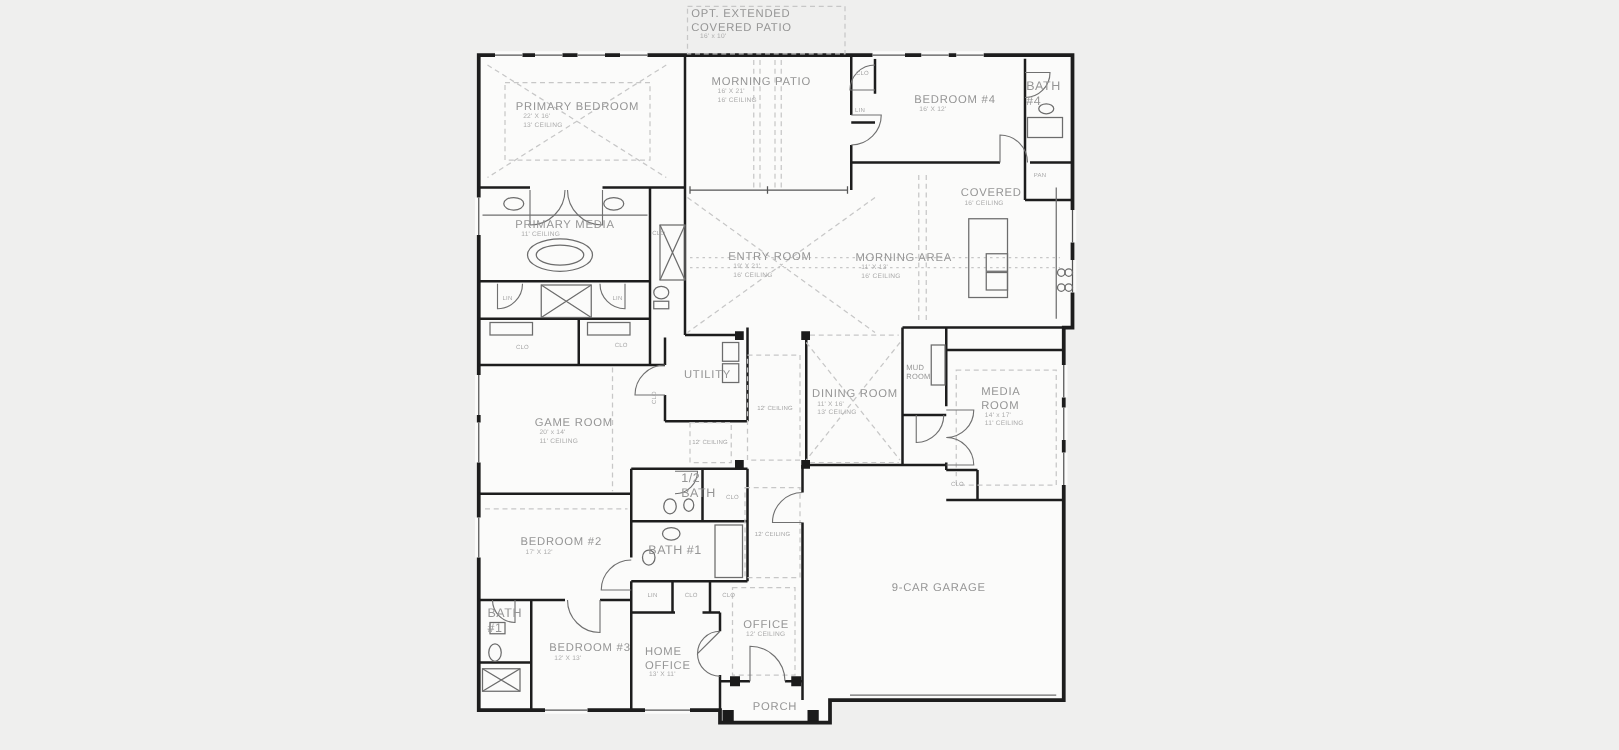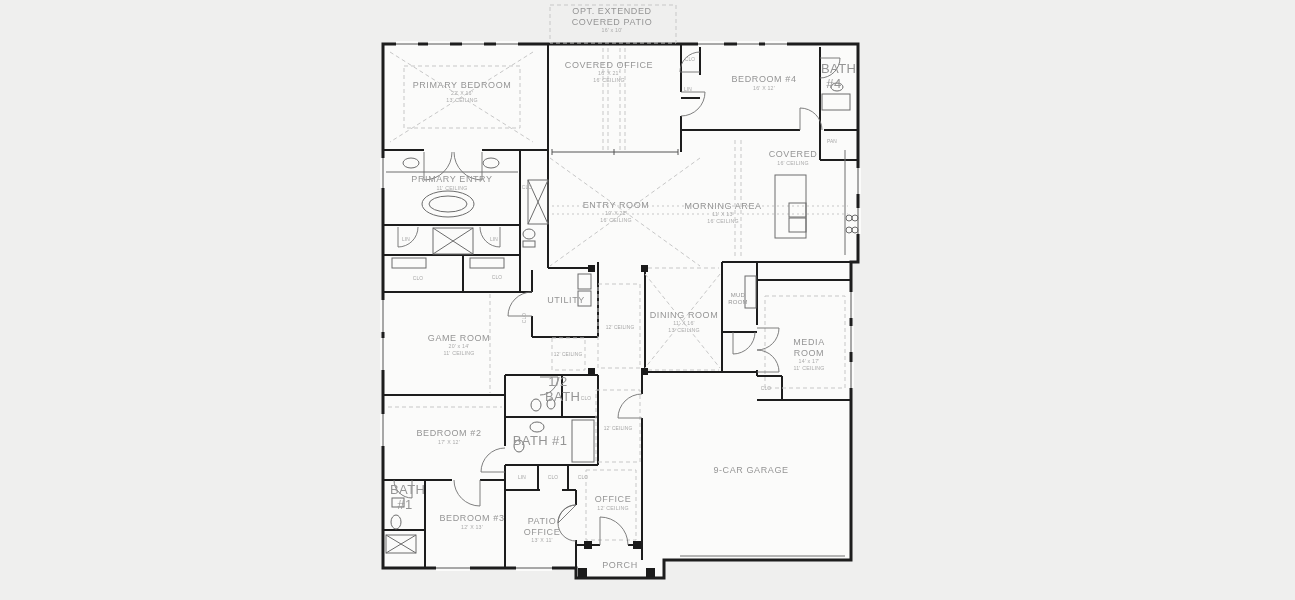--- a/index.html
+++ b/index.html
@@ -1,22 +1,22 @@
 <!DOCTYPE html>
 <html><head>
 <meta charset="utf-8">
 <style>
   html,body{margin:0;padding:0;}
   body{background:#eeeeed;font-family:"Liberation Sans",sans-serif;}
   .stage{position:relative;width:1295px;height:600px;background:#efefee;overflow:hidden;}
   .plan-svg{position:absolute;left:0;top:0;}
-  .rl{position:absolute;transform:translate(-50%,-50%);text-align:center;color:#959595;
+  .rl{position:absolute;transform:translate(-50%,-50%);text-align:left;color:#959595;
       font-size:9px;letter-spacing:.6px;line-height:1.18;white-space:nowrap;}
   .rl.wrap{white-space:normal;}
-  .rl.sm{font-size:13px;letter-spacing:.4px;}
+  .rl.sm{font-size:10px;letter-spacing:.4px;}
   .rl.xs{font-size:6px;letter-spacing:.2px;}
   .rl .rd,.rl .rc{display:block;font-size:6px;letter-spacing:.2px;color:#ababab;
       transform:scale(.88);white-space:nowrap;}
   .sl{position:absolute;transform:translate(-50%,-50%);font-size:6px;color:#a6a6a6;
       letter-spacing:.2px;white-space:nowrap;transform-origin:center;}
   .sl.tiny{font-size:6px;transform:translate(-50%,-50%) scale(.8);}
   .sl.vert{transform:translate(-50%,-50%) rotate(-90deg) scale(.8);}
 </style>
 </head>
 <body>
@@ -175,21 +175,21 @@
       <rect x="578" y="568" width="9" height="9"></rect>
         <rect x="646" y="568" width="9" height="9"></rect>
     </g>
   </svg>
 
   <div class="rl wrap" style="left:612px;top:20px;width:118px">
     <span>OPT. EXTENDED COVERED PATIO</span>
     <span class="rd">16' x 10'</span>
   </div>
   <div class="rl" style="left:609px;top:72px">
-    <span>COVERED OFFICE</span>
+    <span>MORNING PATIO</span>
     <span class="rd">16' X 21'</span>
     <span class="rc">16' CEILING</span>
   </div>
   <div class="rl" style="left:462px;top:92px">
     <span>PRIMARY BEDROOM</span>
     <span class="rd">22' X 16'</span>
     <span class="rc">13' CEILING</span>
   </div>
   <div class="rl" style="left:764px;top:83px">
     <span>BEDROOM #4</span>
@@ -206,35 +206,35 @@
     <span>ENTRY ROOM</span>
     <span class="rd">19' X 21'</span>
     <span class="rc">16' CEILING</span>
   </div>
   <div class="rl" style="left:723px;top:213px">
     <span>MORNING AREA</span>
     <span class="rd">11' X 13'</span>
     <span class="rc">16' CEILING</span>
   </div>
   <div class="rl" style="left:452px;top:183px">
-    <span>PRIMARY ENTRY</span>
+    <span>PRIMARY MEDIA</span>
     <span class="rc">11' CEILING</span>
   </div>
   <div class="rl" style="left:566px;top:300px">
     <span>UTILITY</span>
   </div>
   <div class="rl" style="left:684px;top:322px">
     <span>DINING ROOM</span>
     <span class="rd">11' X 16'</span>
     <span class="rc">13' CEILING</span>
   </div>
   <div class="rl xs wrap" style="left:738px;top:299px;width:26px">
     <span>MUD ROOM</span>
   </div>
-  <div class="rl wrap" style="left:809px;top:355px;width:48px">
+  <div class="rl wrap" style="left:809px;top:326px;width:48px">
     <span>MEDIA ROOM</span>
     <span class="rd">14' x 17'</span>
     <span class="rc">11' CEILING</span>
   </div>
   <div class="rl" style="left:459px;top:345px">
     <span>GAME ROOM</span>
     <span class="rd">20' x 14'</span>
     <span class="rc">11' CEILING</span>
   </div>
   <div class="rl sm wrap" style="left:558px;top:389px;width:26px">
@@ -251,21 +251,21 @@
     <span>9-CAR GARAGE</span>
   </div>
   <div class="rl sm wrap" style="left:405px;top:497px;width:30px">
     <span>BATH #1</span>
   </div>
   <div class="rl" style="left:472px;top:522px">
     <span>BEDROOM #3</span>
     <span class="rd">12' X 13'</span>
   </div>
   <div class="rl wrap" style="left:542px;top:530px;width:52px">
-    <span>PATIO OFFICE</span>
+    <span>HOME OFFICE</span>
     <span class="rd">13' X 11'</span>
   </div>
   <div class="rl" style="left:613px;top:503px">
     <span>OFFICE</span>
     <span class="rc">12' CEILING</span>
   </div>
   <div class="rl" style="left:620px;top:565px">
     <span>PORCH</span>
   </div>
 

